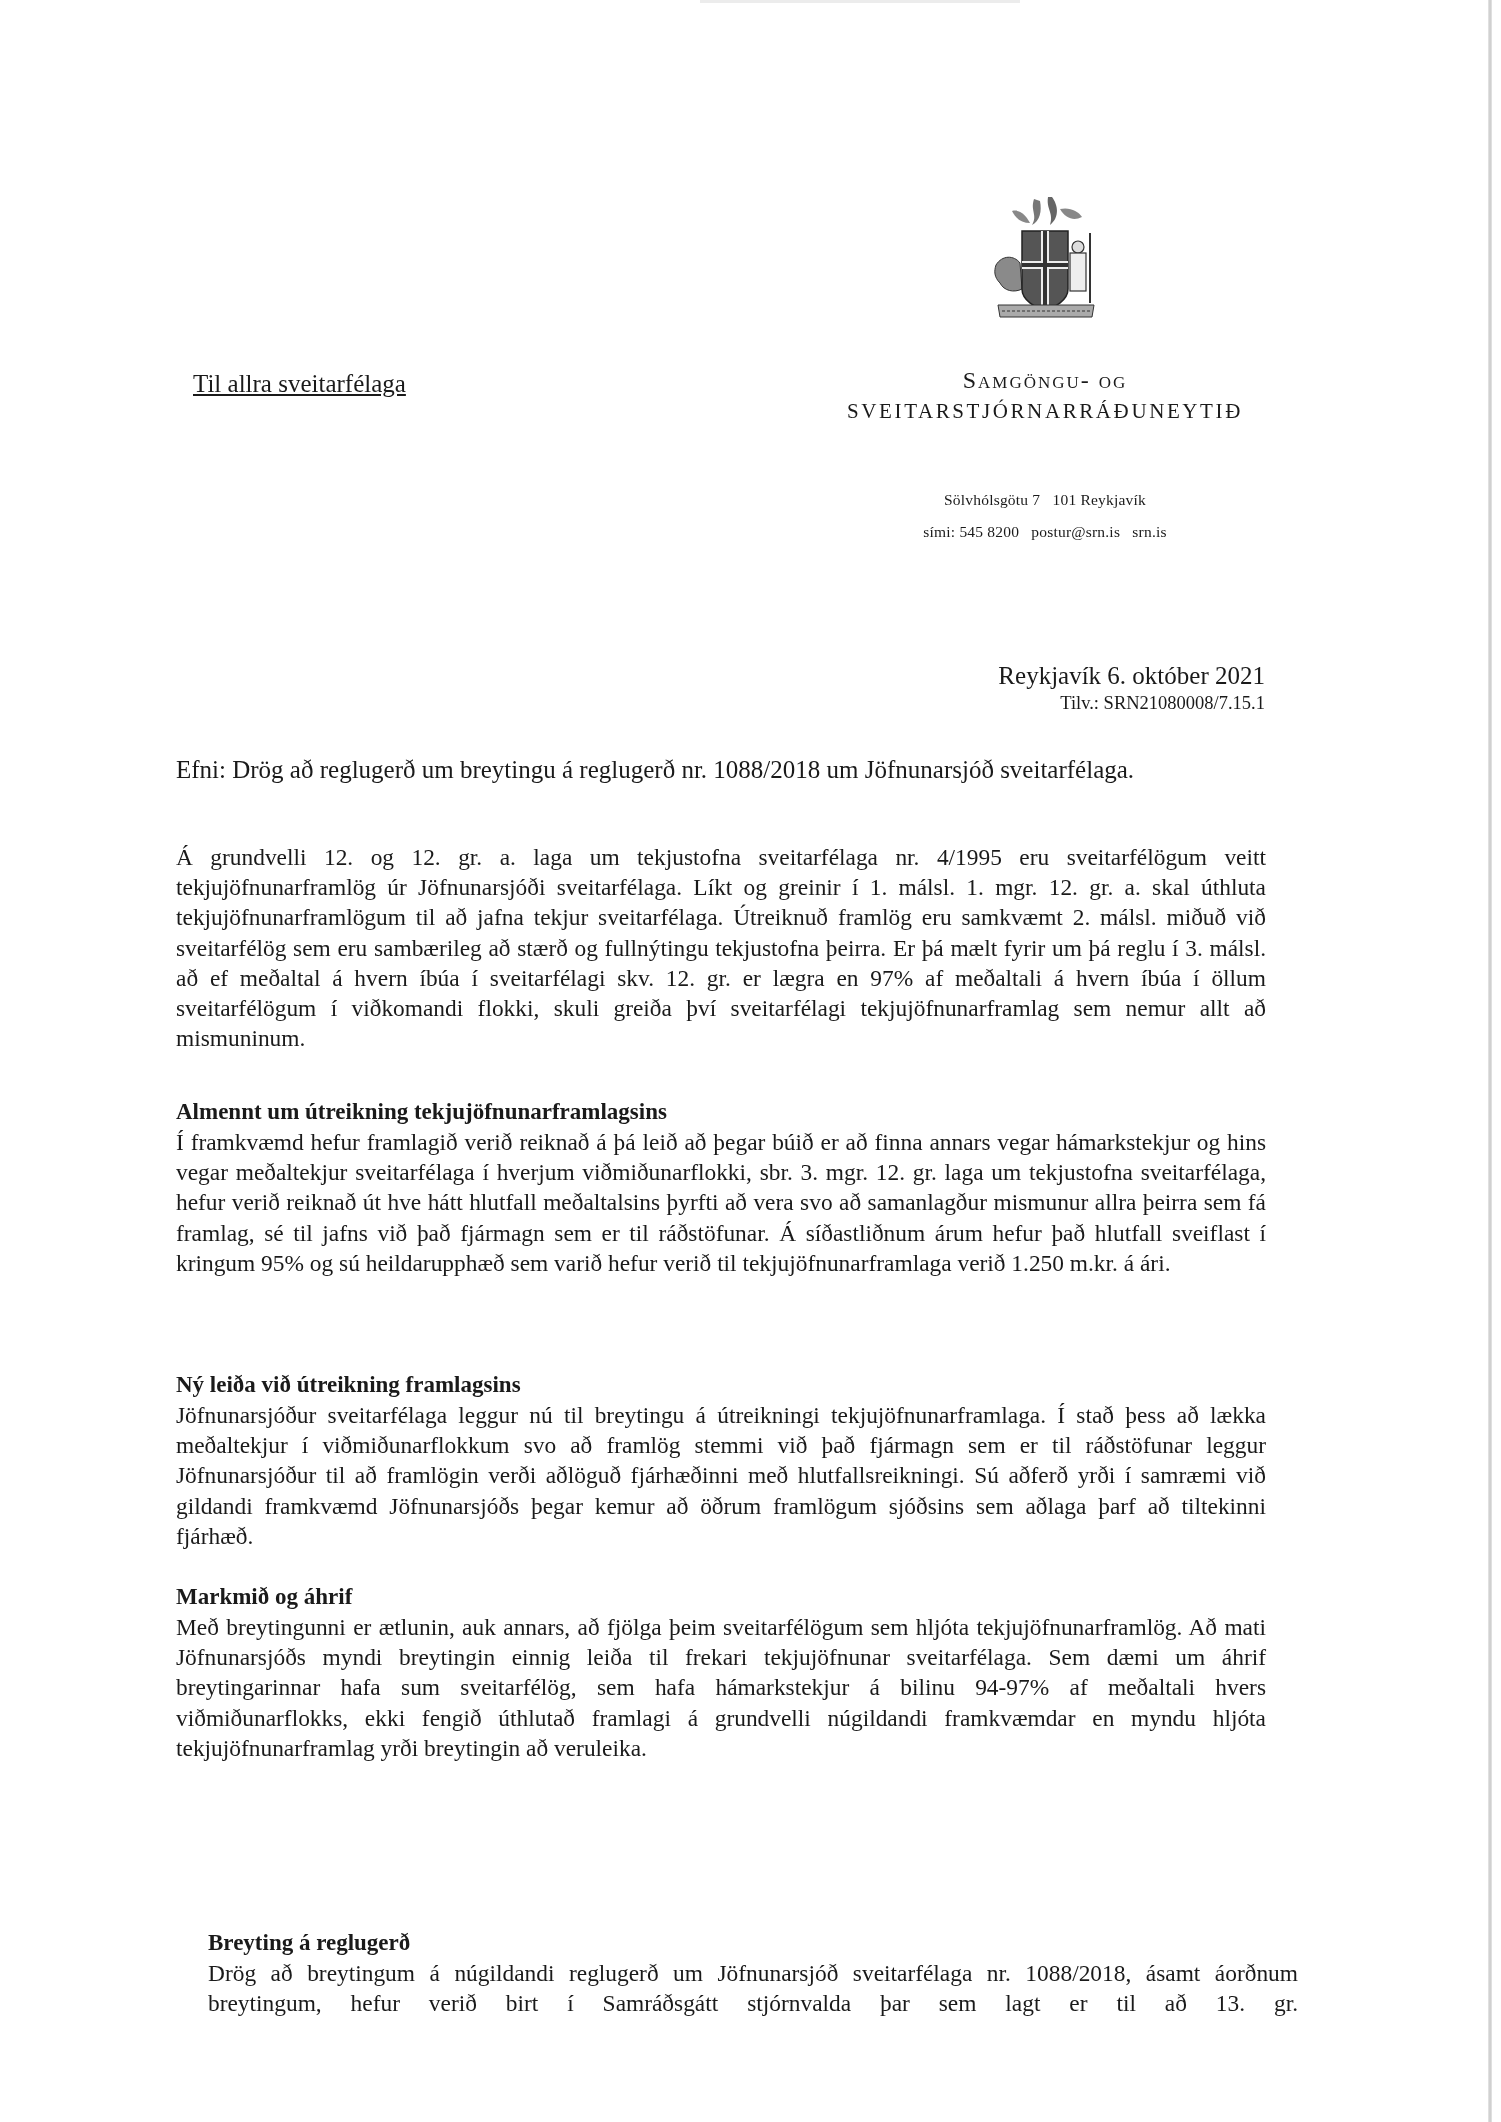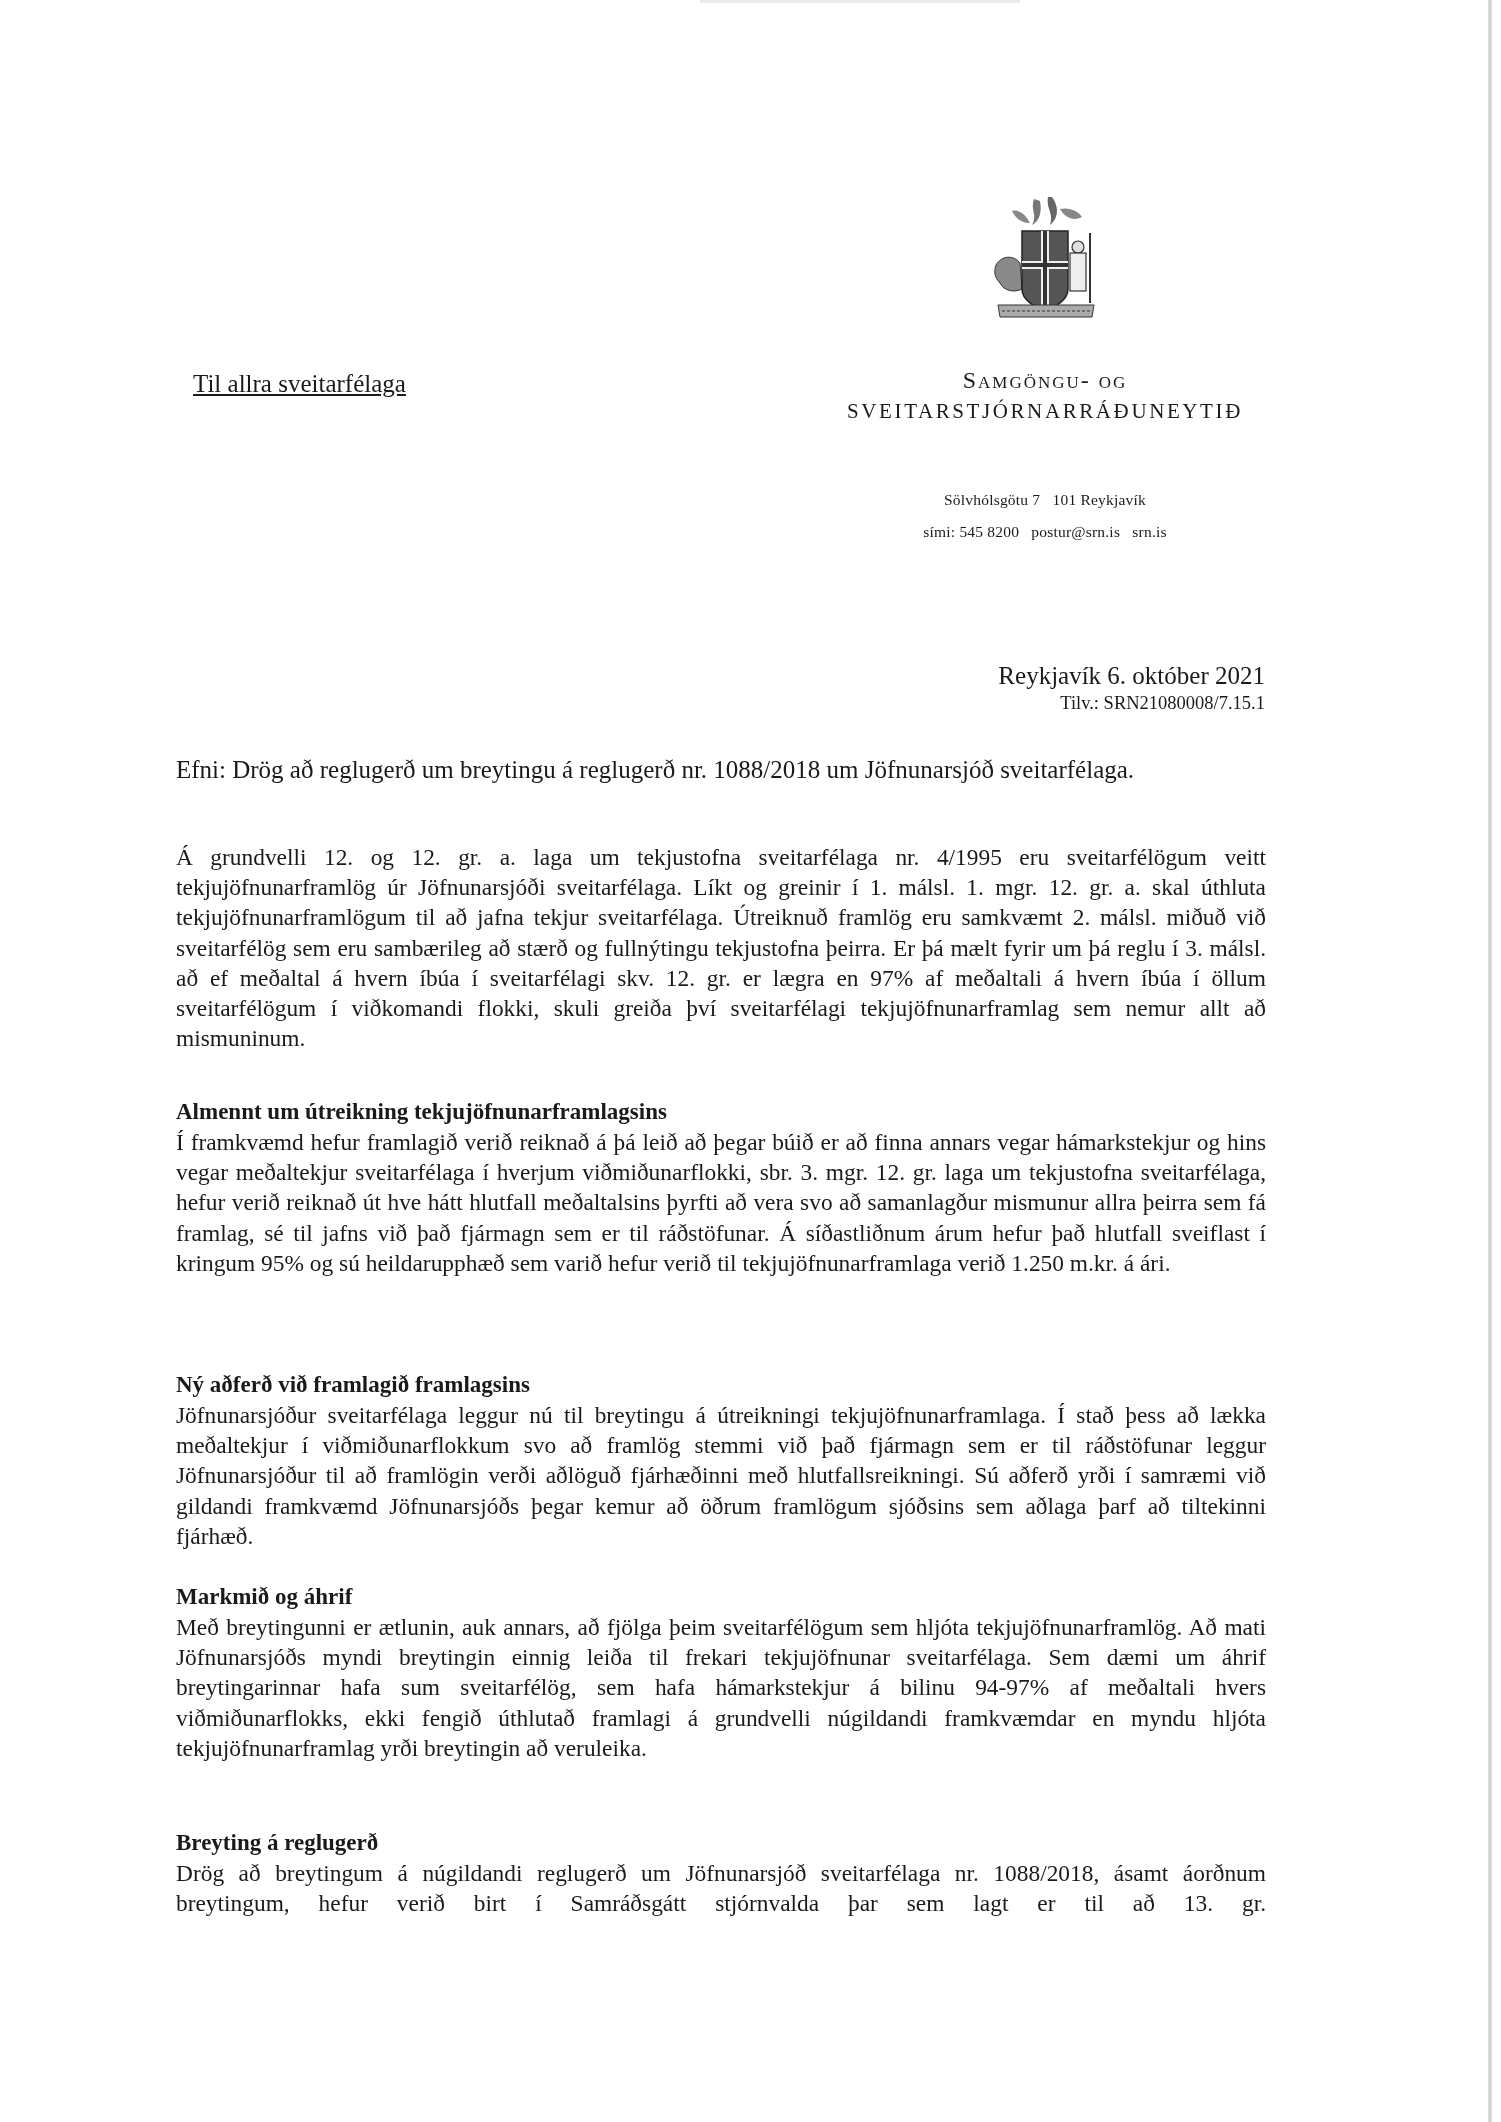--- a/index.html
+++ b/index.html
@@ -19,21 +19,21 @@
   .ref { position: absolute; right: 236px; top: 693px; font-size: 18.5px; text-align: left; }
   .subject { position: absolute; left: 176px; top: 756px; font-size: 25px; }
   .body { position: absolute; left: 176px; width: 1090px; font-size: 23.4px; line-height: 30.2px;
           text-align: justify; }
   .body p { margin: 0; }
   .h { font-weight: bold; font-size: 23px; line-height: 30px; }
   #p1 { top: 842px; }
   #s1 { top: 1097px; }
   #s2 { top: 1370px; }
   #s3 { top: 1582px; }
-  #s4 { top: 1828px; }
+  #s4 { top: 1928px; margin-left: 32px; }
 </style>
 </head>
 <body>
 
 <div class="scan-top"></div>
 <div class="scan-edge"></div>
 
 <div class="crest">
   <svg width="112" height="130" viewBox="0 0 112 130">
 
@@ -79,21 +79,21 @@
 <div class="body" id="p1">
   <p>Á grundvelli 12. og 12. gr. a. laga um tekjustofna sveitarfélaga nr. 4/1995 eru sveitarfélögum veitt tekjujöfnunarframlög úr Jöfnunarsjóði sveitarfélaga. Líkt og greinir í 1. málsl. 1. mgr. 12. gr. a. skal úthluta tekjujöfnunarframlögum til að jafna tekjur sveitarfélaga. Útreiknuð framlög eru samkvæmt 2. málsl. miðuð við sveitarfélög sem eru sambærileg að stærð og fullnýtingu tekjustofna þeirra. Er þá mælt fyrir um þá reglu í 3. málsl. að ef meðaltal á hvern íbúa í sveitarfélagi skv. 12. gr. er lægra en 97% af meðaltali á hvern íbúa í öllum sveitarfélögum í viðkomandi flokki, skuli greiða því sveitarfélagi tekjujöfnunarframlag sem nemur allt að mismuninum.</p>
 </div>
 
 <div class="body" id="s1">
   <div class="h">Almennt um útreikning tekjujöfnunarframlagsins</div>
   <p>Í framkvæmd hefur framlagið verið reiknað á þá leið að þegar búið er að finna annars vegar hámarkstekjur og hins vegar meðaltekjur sveitarfélaga í hverjum viðmiðunarflokki, sbr. 3. mgr. 12. gr. laga um tekjustofna sveitarfélaga, hefur verið reiknað út hve hátt hlutfall meðaltalsins þyrfti að vera svo að samanlagður mismunur allra þeirra sem fá framlag, sé til jafns við það fjármagn sem er til ráðstöfunar. Á síðastliðnum árum hefur það hlutfall sveiflast í kringum 95% og sú heildarupphæð sem varið hefur verið til tekjujöfnunarframlaga verið 1.250 m.kr. á ári.</p>
 </div>
 
 <div class="body" id="s2">
-  <div class="h">Ný aðferð við framlagið framlagsins</div>
+  <div class="h">Ný leiða við útreikning framlagsins</div>
   <p>Jöfnunarsjóður sveitarfélaga leggur nú til breytingu á útreikningi tekjujöfnunarframlaga. Í stað þess að lækka meðaltekjur í viðmiðunarflokkum svo að framlög stemmi við það fjármagn sem er til ráðstöfunar leggur Jöfnunarsjóður til að framlögin verði aðlöguð fjárhæðinni með hlutfallsreikningi. Sú aðferð yrði í samræmi við gildandi framkvæmd Jöfnunarsjóðs þegar kemur að öðrum framlögum sjóðsins sem aðlaga þarf að tiltekinni fjárhæð.</p>
 </div>
 
 <div class="body" id="s3">
   <div class="h">Markmið og áhrif</div>
   <p>Með breytingunni er ætlunin, auk annars, að fjölga þeim sveitarfélögum sem hljóta tekjujöfnunarframlög. Að mati Jöfnunarsjóðs myndi breytingin einnig leiða til frekari tekjujöfnunar sveitarfélaga. Sem dæmi um áhrif breytingarinnar hafa sum sveitarfélög, sem hafa hámarkstekjur á bilinu 94-97% af meðaltali hvers viðmiðunarflokks, ekki fengið úthlutað framlagi á grundvelli núgildandi framkvæmdar en myndu hljóta tekjujöfnunarframlag yrði breytingin að veruleika.</p>
 </div>
 
 <div class="body" id="s4">
   <div class="h">Breyting á reglugerð</div>

